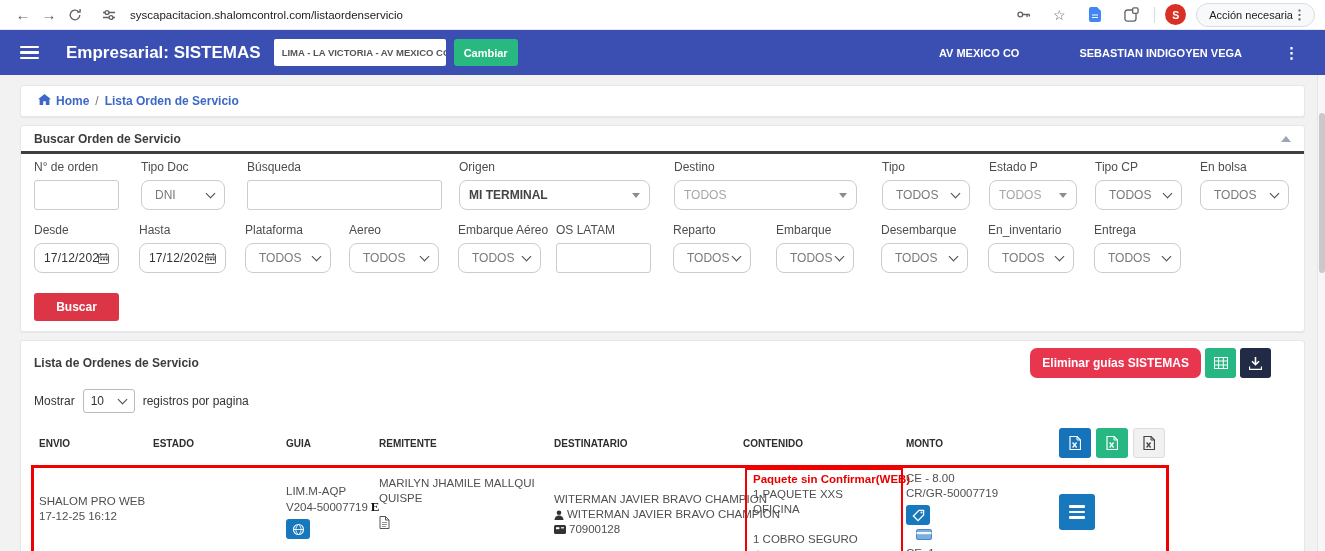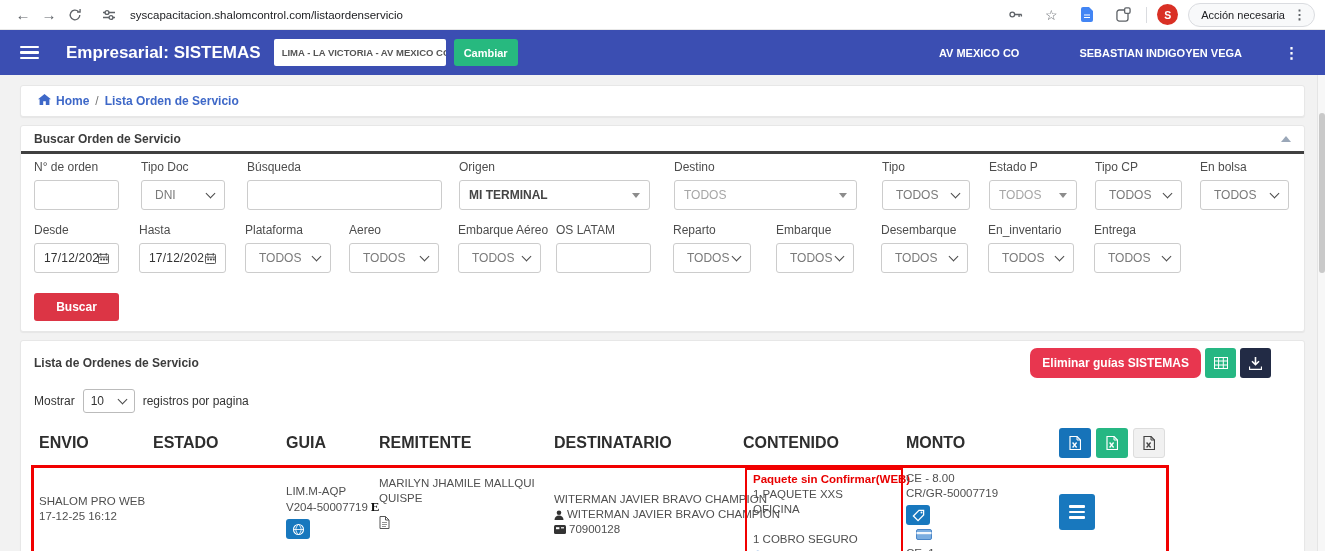--- a/index.html
+++ b/index.html
@@ -8,21 +8,21 @@
 
   
   .browser-bar{height:30px;background:#fff;display:flex;align-items:center;padding:0 10px;border-bottom:1px solid #e8e8e8}
   .nav-ic{color:#5f6368;font-size:15px;width:26px;text-align:center;line-height:30px;cursor:pointer}
   .nav-svg{width:26px;display:flex;justify-content:center;align-items:center;cursor:pointer}
   .url-area{display:flex;align-items:center;gap:8px;margin-left:8px;flex:1}
   .url-text{font-size:11.5px;color:#202124}
   .bar-right{display:flex;align-items:center;gap:10px;margin-left:auto}
   .sep-v{width:1px;height:16px;background:#dadce0}
   .avatar{width:21px;height:21px;border-radius:50%;background:#d93025;color:#fff;font-size:10.5px;font-weight:bold;display:flex;align-items:center;justify-content:center}
-  .action-pill{height:24px;border:1px solid #dadce0;background:#f8f9fa;border-radius:12px;display:flex;align-items:center;padding:0 8px 0 12px;gap:8px;font-size:11px;color:#202124;cursor:pointer}
+  .action-pill{height:24px;border:1px solid #dadce0;background:#f8f9fa;border-radius:12px;display:flex;align-items:center;padding:0 8px 0 12px;font-size:11px;color:#202124;cursor:pointer}
   .pill-dots{color:#5f6368;font-size:13px;font-weight:bold;letter-spacing:0}
 
   
   .app-header{height:45px;background:#3b4eb2;display:flex;align-items:center;padding:0 14px;color:#fff}
   .burger{width:19px;height:13px;display:flex;flex-direction:column;justify-content:space-between;margin-left:6px;cursor:pointer}
   .burger span{height:2.4px;background:#fff;border-radius:1px}
   .app-title{font-size:17px;font-weight:bold;margin-left:27px;white-space:nowrap}
   .branch-select{margin-left:13px;background:#fff;height:27px;width:172px;border-radius:2px;display:flex;align-items:center;padding:0 8px;color:#555;font-size:9.5px;font-weight:bold;cursor:pointer;white-space:nowrap;overflow:hidden}
   .btn-cambiar{margin-left:8px;height:27px;padding:0 10px;background:#27b97f;border:none;border-radius:3px;color:#fff;font-weight:bold;font-size:11px;cursor:pointer}
   .header-right{margin-left:auto;display:flex;align-items:center}
@@ -42,21 +42,21 @@
   .card-header{height:28px;display:flex;align-items:center;padding:0 13px;border-bottom:3px solid #404040}
   .card-title{font-size:12px;font-weight:bold;color:#3c3c3c}
   .collapse-caret{margin-left:auto;width:0;height:0;border-left:5px solid transparent;border-right:5px solid transparent;border-bottom:6px solid #9aa7b8;cursor:pointer}
 
   .search-body{padding:6px 13px 10px}
   .fields-row{display:flex}
   .fields-row + .fields-row{margin-top:13px}
   .field{display:flex;flex-direction:column}
   .field label{font-size:12px;color:#4d4d4d;margin-bottom:6px;height:14px;white-space:nowrap}
   .inp{height:30px;border:1px solid #ccc;border-radius:3px;font-size:12px;padding:0 8px;width:100%;outline:none;font-family:"Liberation Sans",sans-serif}
-  .ctrl{height:30px;border:1px solid #ccc;border-radius:3px;font-size:12px;display:flex;align-items:center;padding:0 9px;background:#fff;cursor:pointer}
+  .ctrl{height:30px;border:1px solid #ccc;border-radius:8px;font-size:12px;display:flex;align-items:center;padding:0 9px;background:#fff;cursor:pointer}
   .ctrl .val{white-space:nowrap;overflow:hidden}
   .ctrl.native .val{color:#7a7a7a;padding-left:4px}
   .caret-native{width:7px;height:7px;border-right:1.7px solid #4a4a4a;border-bottom:1.7px solid #4a4a4a;transform:rotate(45deg);margin:-4px 1px 0 auto;flex:none}
   .caret-s2{width:0;height:0;border-left:4px solid transparent;border-right:4px solid transparent;border-top:5px solid #8c8c8c;margin-left:auto;flex:none}
   .ctrl.s2 .val.sel-strong{color:#444;font-weight:bold}
   .ctrl.s2 .val.sel-muted{color:#a6a6a6}
   .ctrl.date .val{color:#333;letter-spacing:.2px}
   .ctrl.date svg{margin-left:auto;flex:none}
   .btn-buscar{margin-top:20px;width:85px;height:28px;background:#dc3545;color:#fff;border:none;border-radius:3px;font-weight:bold;font-size:12px;cursor:pointer}
 
@@ -67,21 +67,21 @@
   .btn-eliminar{height:30px;padding:0 12px;background:#e8364f;color:#fff;border:none;border-radius:7px;font-weight:bold;font-size:12px;cursor:pointer}
   .btn-sq{width:31px;height:30px;border:none;border-radius:3px;display:flex;align-items:center;justify-content:center;cursor:pointer}
   .btn-green{background:#26b783}
   .btn-dark{background:#222b45}
 
   .mostrar-row{display:flex;align-items:center;padding:4px 13px 0;gap:8px;color:#333}
   .mostrar-sel{width:52px;height:24px;border:1px solid #bbb;border-radius:3px;display:flex;align-items:center;padding:0 7px;cursor:pointer}
   .mostrar-sel .val{color:#333}
 
   .thead{display:flex;align-items:center;margin-top:14px;padding:0 0 0 13px;height:32px}
-  .th{font-size:16px;font-weight:bold;color:#2e2e2e;padding-left:5px;flex:none}
+  .th{font-size:10px;font-weight:bold;color:#2e2e2e;padding-left:5px;flex:none}
   .c0{width:114px}.c1{width:133px}.c2{width:93px}.c3{width:175px}.c4{width:189px}.c5{width:163px}.c6{width:143px}.c7{width:122px}
   .export-btns{display:flex;gap:5px;margin-left:15px}
   .btn-x{width:32px;height:30px;border:none;border-radius:3px;display:flex;align-items:center;justify-content:center;cursor:pointer}
   .x-blue{background:#1673b9}.x-green{background:#26b783}.x-light{background:#f1f1f1;border:1px solid #ddd}
 
   .red-box{margin:6px 0 0 10px;width:1138px;border:3px solid #f10000;display:flex;align-items:flex-start;height:94px;background:#fff}
   .cell{flex:none;padding-left:5px;font-size:11.5px;color:#4f4f4f;line-height:15px}
   .cell .ln{white-space:nowrap}
   .guia-flag{font-family:"Liberation Serif",serif;font-weight:bold;font-size:13px;color:#111;margin-left:3px}
   .badge-blue{width:24px;height:20px;background:#1878be;border-radius:3px;display:inline-flex;align-items:center;justify-content:center;margin-top:4px;cursor:pointer}

